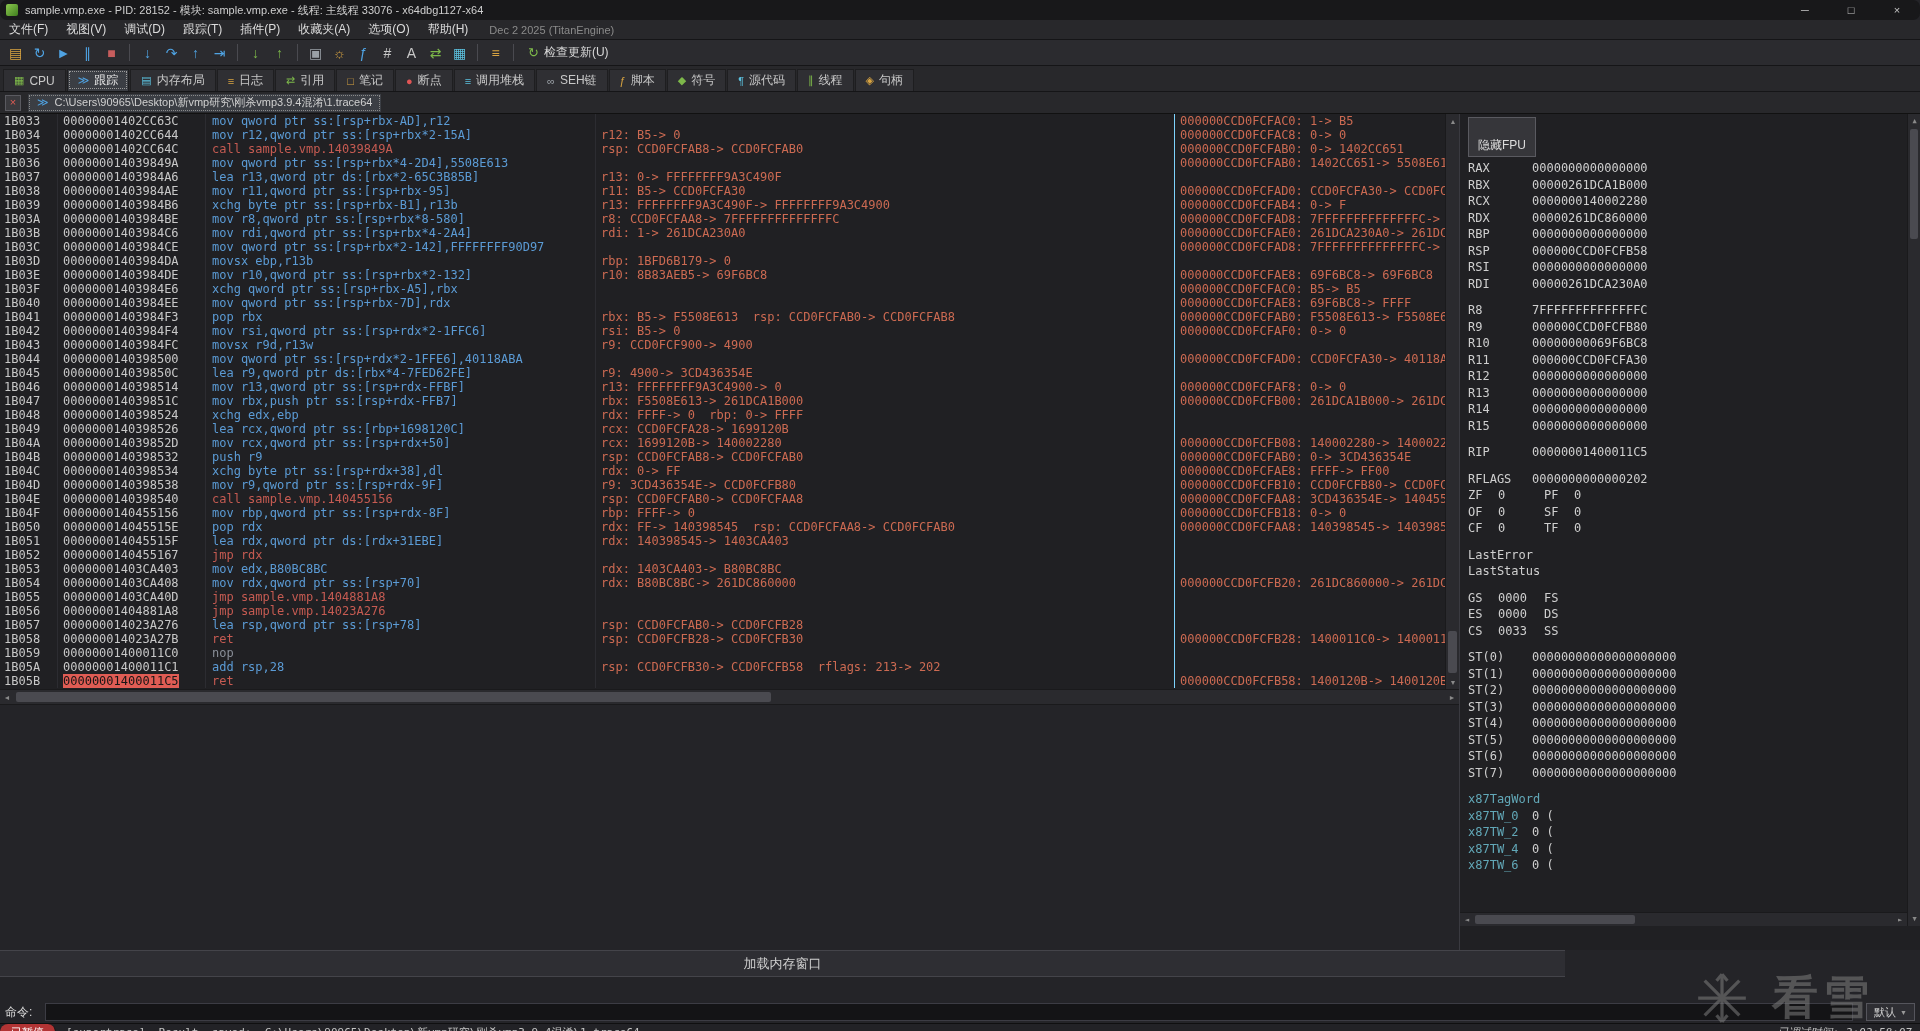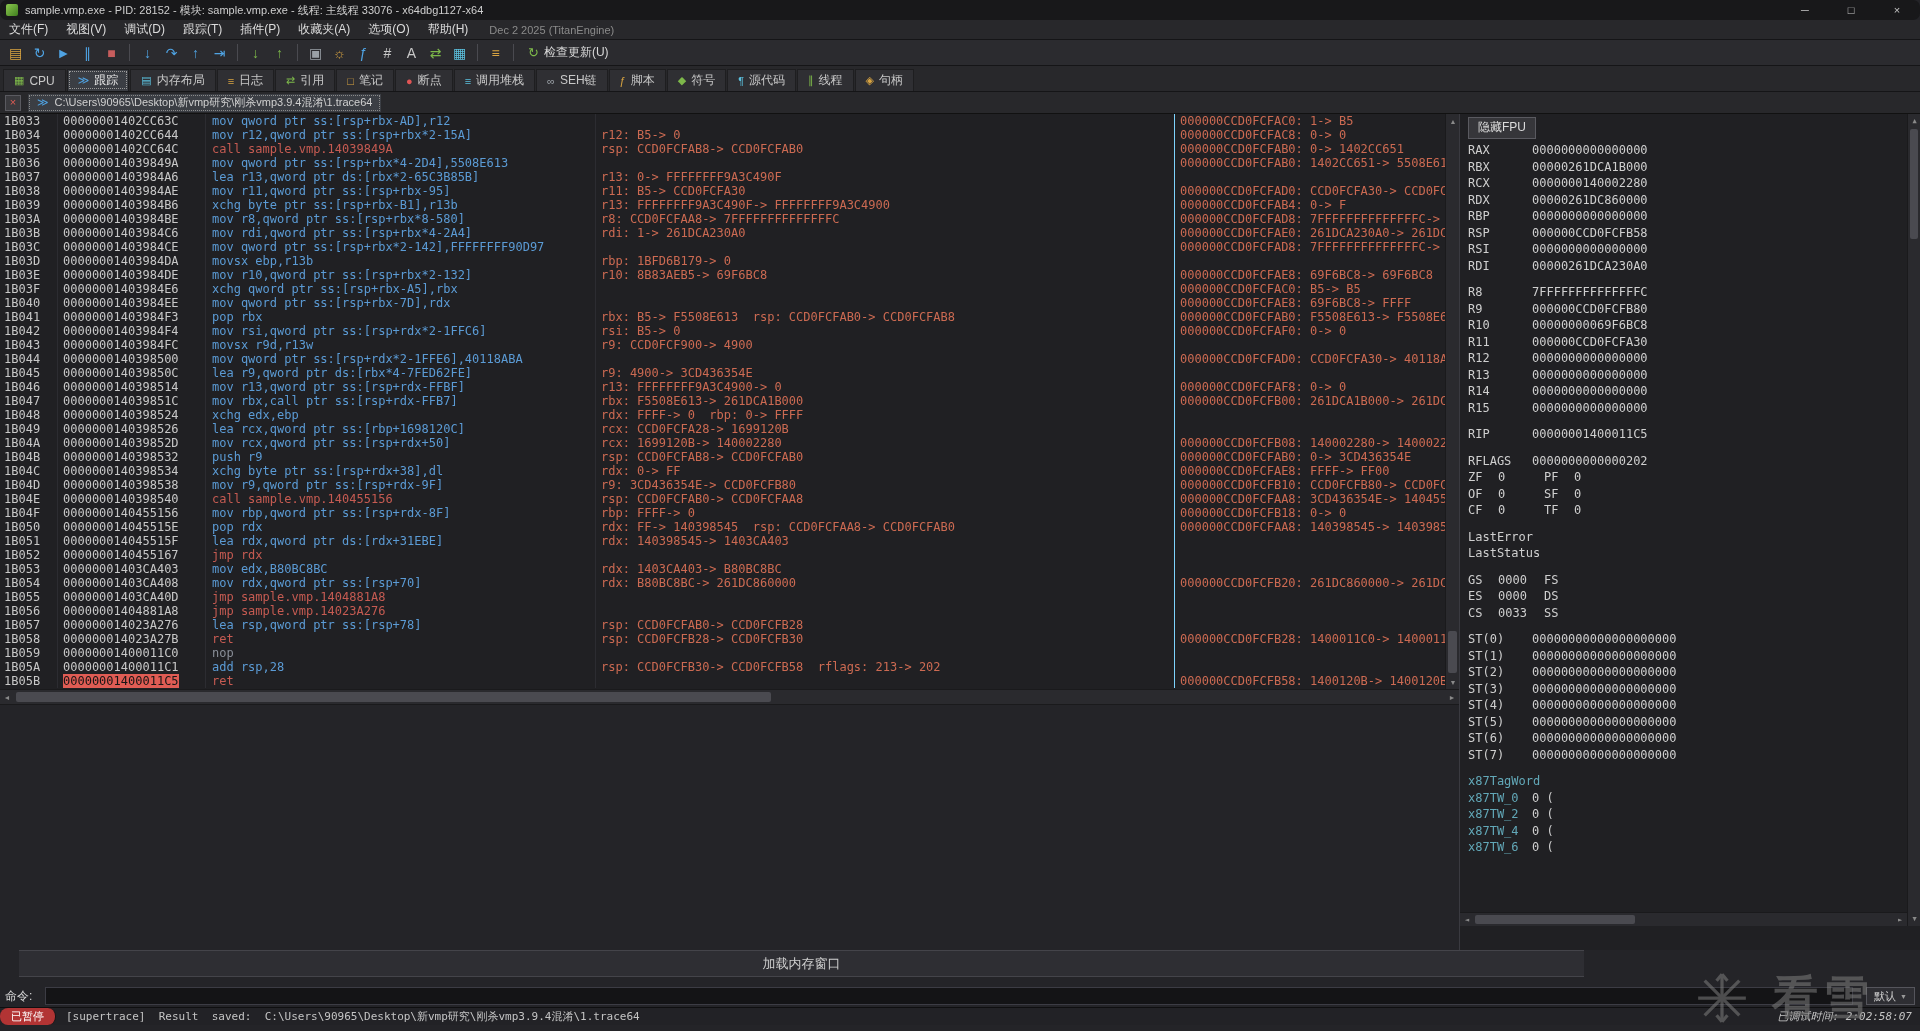--- a/index.html
+++ b/index.html
@@ -62,39 +62,39 @@
   
   .vscroll { width:14px; flex:none; background:#2a2a2e; border-left:1px solid #1a1a1c; position:relative; }
   .hscroll { height:15px; background:#2a2a2e; border-top:1px solid #1a1a1c; position:relative; width:1459px; }
   .sb-arrow { position:absolute; width:14px; height:14px; display:flex; align-items:center; justify-content:center; font-size:7px; color:#8a8a8a; }
   .sb-thumb { position:absolute; background:#4a4a50; border-radius:2px; }
   .trace-empty { flex:1; background:#242428; border-top:1px solid #1a1a1c; }
 
   
   .registers { width:461px; flex:none; background:#202023; border-left:1px solid #3a3a40; position:relative; font-family:"DejaVu Sans Mono", monospace; font-size:12px; color:#cfcfcf; }
   .reg-inner { position:absolute; left:8px; top:3px; right:16px; bottom:40px; overflow:hidden; }
-  .hide-fpu { display:inline-block; border:1px solid #5a5a60; background:#36363a; color:#dddddd; font-size:12px; padding:1px 9px 2px; margin-bottom:4px; font-family:"Liberation Sans", sans-serif; }
+  .hide-fpu { display:inline-block; border:1px solid #5a5a60; background:#36363a; color:#dddddd; font-size:12px; padding:19px 9px 2px; margin-bottom:4px; font-family:"Liberation Sans", sans-serif; }
   .reg-row { height:16.5px; display:flex; white-space:pre; overflow:hidden; }
   .reg-name { width:64px; flex:none; }
   .reg-val { }
   .reg-gap { height:10px; }
   .fl-a { width:30px; flex:none; }
   .fl-av { width:46px; flex:none; }
   .seg-v { width:46px; flex:none; }
   .x87-label { color:#62a8b8; width:auto; min-width:64px; padding-right:8px; }
   .reg-vscroll { position:absolute; right:0; top:0; width:13px; height:812px; background:#2a2a2e; border-left:1px solid #1a1a1c; }
   .reg-hscroll { position:absolute; left:0; top:798px; right:13px; height:14px; background:#2a2a2e; border-top:1px solid #1a1a1c; }
 
   
-  .bottom-dock { display:flex; height:21px;padding-left:19px; }
+  .bottom-dock { display:flex; height:21px; }
   .load-bar { width:1565px; flex:none; height:27px; background:#2e2e33; border-top:1px solid #44444a; border-bottom:1px solid #44444a; display:flex; align-items:center; justify-content:center; font-size:13px; color:#cfcfcf; }
   .dock-filler { flex:1; }
 
   
-  .command-row { height:22px; margin-top:14px; display:flex; align-items:center; padding:0 5px; gap:13px; }
+  .command-row { height:22px; margin-top:30px; display:flex; align-items:center; padding:0 5px; gap:13px; }
   .c-label { font-size:12px; color:#d8d8d8; flex:none; }
   .cmd-input { flex:1; height:18px; background:#141416; border:1px solid #3c3c44; }
   .cmd-profile { flex:none; height:18px; padding:0 7px; border:1px solid #55555c; background:#2e2e33; font-size:11px; color:#cccccc; display:flex; align-items:center; gap:4px; }
   .cmd-profile .caret { font-size:7px; color:#9a9a9a; }
 
   
   .statusbar { height:18px; background:#222226; border-top:1px solid #0f0f10; display:flex; align-items:center; font-size:11px; padding-right:8px; }
   .status-state { background:#b23434; color:#ffffff; height:100%; display:flex; align-items:center; padding:0 11px; border-right:1px solid #151517; flex:none;border-radius:8px; }
   .status-msg { margin-left:10px; color:#c4c4c4; font-family:"DejaVu Sans Mono", monospace; font-size:11px; white-space:pre; overflow:hidden; }
   .status-time { margin-left:auto; color:#c4c4c4; flex:none; font-family:"DejaVu Sans Mono", monospace;font-style:italic; }
@@ -248,21 +248,21 @@
           <div class="trow"><div class="c-idx">1B03D</div><div class="c-addr"><span>00000001403984DA</span></div><div class="c-dis dis-mov">movsx ebp,r13b</div><div class="c-chg">rbp: 1BFD6B179-&gt; 0</div><div class="c-mem"></div></div>
           <div class="trow"><div class="c-idx">1B03E</div><div class="c-addr"><span>00000001403984DE</span></div><div class="c-dis dis-mov">mov r10,qword ptr ss:[rsp+rbx*2-132]</div><div class="c-chg">r10: 8B83AEB5-&gt; 69F6BC8</div><div class="c-mem">000000CCD0FCFAE8: 69F6BC8-&gt; 69F6BC8</div></div>
           <div class="trow"><div class="c-idx">1B03F</div><div class="c-addr"><span>00000001403984E6</span></div><div class="c-dis dis-mov">xchg qword ptr ss:[rsp+rbx-A5],rbx</div><div class="c-chg"></div><div class="c-mem">000000CCD0FCFAC0: B5-&gt; B5</div></div>
           <div class="trow"><div class="c-idx">1B040</div><div class="c-addr"><span>00000001403984EE</span></div><div class="c-dis dis-mov">mov qword ptr ss:[rsp+rbx-7D],rdx</div><div class="c-chg"></div><div class="c-mem">000000CCD0FCFAE8: 69F6BC8-&gt; FFFF</div></div>
           <div class="trow"><div class="c-idx">1B041</div><div class="c-addr"><span>00000001403984F3</span></div><div class="c-dis dis-mov">pop rbx</div><div class="c-chg">rbx: B5-&gt; F5508E613  rsp: CCD0FCFAB0-&gt; CCD0FCFAB8</div><div class="c-mem">000000CCD0FCFAB0: F5508E613-&gt; F5508E613</div></div>
           <div class="trow"><div class="c-idx">1B042</div><div class="c-addr"><span>00000001403984F4</span></div><div class="c-dis dis-mov">mov rsi,qword ptr ss:[rsp+rdx*2-1FFC6]</div><div class="c-chg">rsi: B5-&gt; 0</div><div class="c-mem">000000CCD0FCFAF0: 0-&gt; 0</div></div>
           <div class="trow"><div class="c-idx">1B043</div><div class="c-addr"><span>00000001403984FC</span></div><div class="c-dis dis-mov">movsx r9d,r13w</div><div class="c-chg">r9: CCD0FCF900-&gt; 4900</div><div class="c-mem"></div></div>
           <div class="trow"><div class="c-idx">1B044</div><div class="c-addr"><span>0000000140398500</span></div><div class="c-dis dis-mov">mov qword ptr ss:[rsp+rdx*2-1FFE6],40118ABA</div><div class="c-chg"></div><div class="c-mem">000000CCD0FCFAD0: CCD0FCFA30-&gt; 40118ABA</div></div>
           <div class="trow"><div class="c-idx">1B045</div><div class="c-addr"><span>000000014039850C</span></div><div class="c-dis dis-mov">lea r9,qword ptr ds:[rbx*4-7FED62FE]</div><div class="c-chg">r9: 4900-&gt; 3CD436354E</div><div class="c-mem"></div></div>
           <div class="trow"><div class="c-idx">1B046</div><div class="c-addr"><span>0000000140398514</span></div><div class="c-dis dis-mov">mov r13,qword ptr ss:[rsp+rdx-FFBF]</div><div class="c-chg">r13: FFFFFFFF9A3C4900-&gt; 0</div><div class="c-mem">000000CCD0FCFAF8: 0-&gt; 0</div></div>
-          <div class="trow"><div class="c-idx">1B047</div><div class="c-addr"><span>000000014039851C</span></div><div class="c-dis dis-mov">mov rbx,call ptr ss:[rsp+rdx-FFB7]</div><div class="c-chg">rbx: F5508E613-&gt; 261DCA1B000</div><div class="c-mem">000000CCD0FCFB00: 261DCA1B000-&gt; 261DCA1B000</div></div>
+          <div class="trow"><div class="c-idx">1B047</div><div class="c-addr"><span>000000014039851C</span></div><div class="c-dis dis-mov">mov rbx,push ptr ss:[rsp+rdx-FFB7]</div><div class="c-chg">rbx: F5508E613-&gt; 261DCA1B000</div><div class="c-mem">000000CCD0FCFB00: 261DCA1B000-&gt; 261DCA1B000</div></div>
           <div class="trow"><div class="c-idx">1B048</div><div class="c-addr"><span>0000000140398524</span></div><div class="c-dis dis-mov">xchg edx,ebp</div><div class="c-chg">rdx: FFFF-&gt; 0  rbp: 0-&gt; FFFF</div><div class="c-mem"></div></div>
           <div class="trow"><div class="c-idx">1B049</div><div class="c-addr"><span>0000000140398526</span></div><div class="c-dis dis-mov">lea rcx,qword ptr ss:[rbp+1698120C]</div><div class="c-chg">rcx: CCD0FCFA28-&gt; 1699120B</div><div class="c-mem"></div></div>
           <div class="trow"><div class="c-idx">1B04A</div><div class="c-addr"><span>000000014039852D</span></div><div class="c-dis dis-mov">mov rcx,qword ptr ss:[rsp+rdx+50]</div><div class="c-chg">rcx: 1699120B-&gt; 140002280</div><div class="c-mem">000000CCD0FCFB08: 140002280-&gt; 140002280</div></div>
           <div class="trow"><div class="c-idx">1B04B</div><div class="c-addr"><span>0000000140398532</span></div><div class="c-dis dis-mov">push r9</div><div class="c-chg">rsp: CCD0FCFAB8-&gt; CCD0FCFAB0</div><div class="c-mem">000000CCD0FCFAB0: 0-&gt; 3CD436354E</div></div>
           <div class="trow"><div class="c-idx">1B04C</div><div class="c-addr"><span>0000000140398534</span></div><div class="c-dis dis-mov">xchg byte ptr ss:[rsp+rdx+38],dl</div><div class="c-chg">rdx: 0-&gt; FF</div><div class="c-mem">000000CCD0FCFAE8: FFFF-&gt; FF00</div></div>
           <div class="trow"><div class="c-idx">1B04D</div><div class="c-addr"><span>0000000140398538</span></div><div class="c-dis dis-mov">mov r9,qword ptr ss:[rsp+rdx-9F]</div><div class="c-chg">r9: 3CD436354E-&gt; CCD0FCFB80</div><div class="c-mem">000000CCD0FCFB10: CCD0FCFB80-&gt; CCD0FCFB80</div></div>
           <div class="trow"><div class="c-idx">1B04E</div><div class="c-addr"><span>0000000140398540</span></div><div class="c-dis dis-flow">call sample.vmp.140455156</div><div class="c-chg">rsp: CCD0FCFAB0-&gt; CCD0FCFAA8</div><div class="c-mem">000000CCD0FCFAA8: 3CD436354E-&gt; 14045515E</div></div>
           <div class="trow"><div class="c-idx">1B04F</div><div class="c-addr"><span>0000000140455156</span></div><div class="c-dis dis-mov">mov rbp,qword ptr ss:[rsp+rdx-8F]</div><div class="c-chg">rbp: FFFF-&gt; 0</div><div class="c-mem">000000CCD0FCFB18: 0-&gt; 0</div></div>
           <div class="trow"><div class="c-idx">1B050</div><div class="c-addr"><span>000000014045515E</span></div><div class="c-dis dis-mov">pop rdx</div><div class="c-chg">rdx: FF-&gt; 140398545  rsp: CCD0FCFAA8-&gt; CCD0FCFAB0</div><div class="c-mem">000000CCD0FCFAA8: 140398545-&gt; 140398545</div></div>
           <div class="trow"><div class="c-idx">1B051</div><div class="c-addr"><span>000000014045515F</span></div><div class="c-dis dis-mov">lea rdx,qword ptr ds:[rdx+31EBE]</div><div class="c-chg">rdx: 140398545-&gt; 1403CA403</div><div class="c-mem"></div></div>

